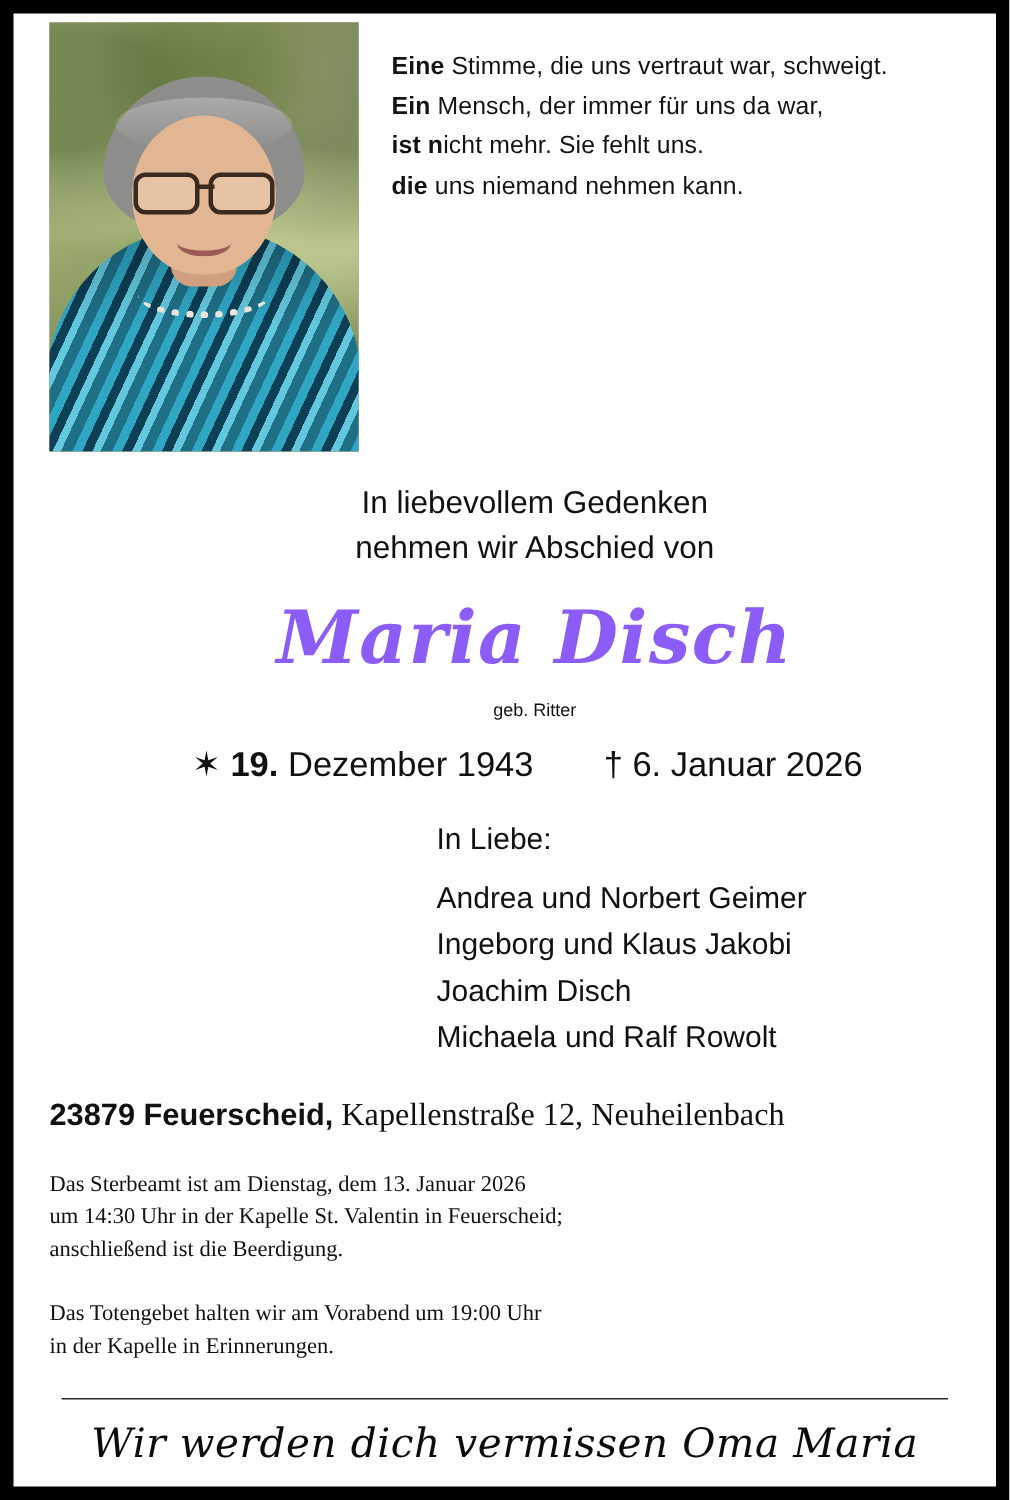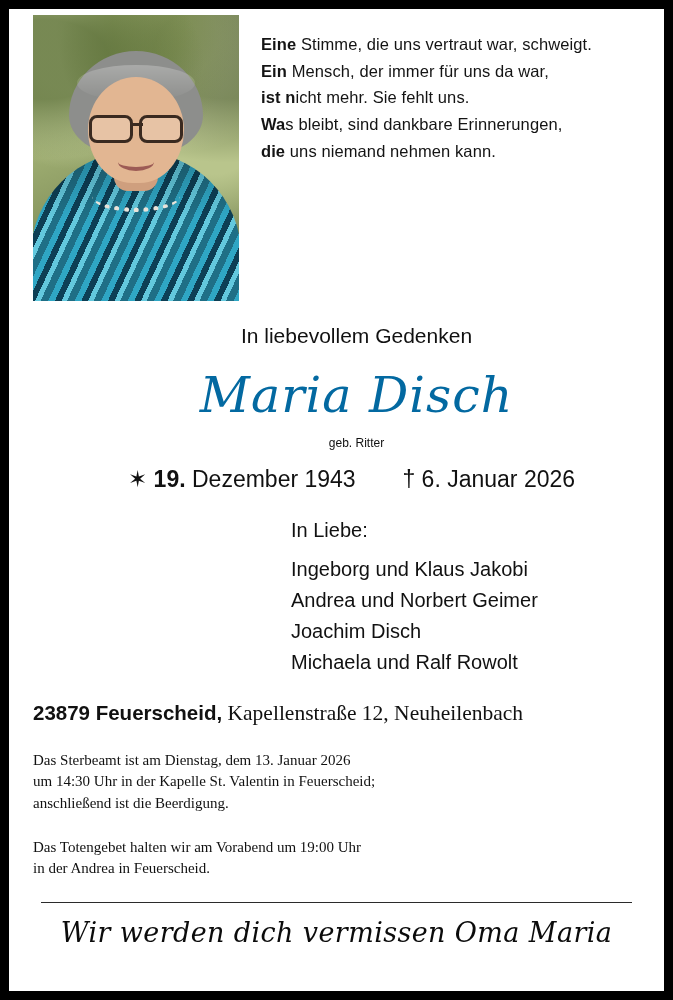--- a/index.html
+++ b/index.html
@@ -194,23 +194,23 @@
     padding-left: 40px;
   }
   .name {
     text-align: center;
     font-size: 49px;
     line-height: 1;
     margin-top: 20px;
     padding-left: 40px;
     font-family: "DejaVu Serif", serif;
     font-style: italic;
-    font-weight: 400;
+    font-weight: 700;
     letter-spacing: 1px;
-    color: #0369a1;
+    color: #8b5cf6;
   }
   .geb {
     text-align: center;
     font-family: "Liberation Sans", sans-serif;
     font-size: 12px;
     margin-top: 16px;
     padding-left: 40px;
   }
   .dates {
     text-align: center;
@@ -300,66 +300,66 @@
           <div class="bridge"></div>
         </div>
         <div class="smile"></div>
         <div class="necklace"></div>
       </div>
 
       <div class="verse">
         <div class="ln"><b>Eine</b><span> Stimme, die uns vertraut war, schweigt.</span></div>
         <div class="ln"><b>Ein</b><span> Mensch, der immer für uns da war,</span></div>
         <div class="ln"><b>ist n</b><span>icht mehr. Sie fehlt uns.</span></div>
-        <div class="ln"><b>Wa</b><span>s bleibt, sind dankbare Erinnerungen,</span></div>
         <div class="ln"><b>die</b><span> uns niemand nehmen kann.</span></div>
       </div>
     </div>
 
     <div class="gedenken">
       <div>In liebevollem Gedenken</div>
+      <div>nehmen wir Abschied von</div>
     </div>
 
     <div class="name">Maria Disch</div>
 
     <div class="geb">geb. Ritter</div>
 
     <div class="dates">
       <span>✶</span>
       <span class="b">19.</span>
       <span>Dezember 1943</span>
       <span class="gap"></span>
       <span>†</span>
       <span>6. Januar 2026</span>
     </div>
 
     <div class="inliebe-wrap">
       <div class="inliebe">In Liebe:</div>
       <div class="family">
+        <div>Andrea und Norbert Geimer</div>
         <div>Ingeborg und Klaus Jakobi</div>
-        <div>Andrea und Norbert Geimer</div>
         <div>Joachim Disch</div>
         <div>Michaela und Ralf Rowolt</div>
       </div>
     </div>
 
     <div class="details">
       <div class="addr">
         <span class="bold">23879 Feuerscheid,</span><span> Kapellenstraße 12, Neuheilenbach</span>
       </div>
 
       <div class="para">
         <span class="ln">Das Sterbeamt ist am Dienstag, dem 13. Januar 2026</span>
         <span class="ln">um 14:30 Uhr in der Kapelle St. Valentin in Feuerscheid;</span>
         <span class="ln">anschließend ist die Beerdigung.</span>
       </div>
 
       <div class="para">
         <span class="ln">Das Totengebet halten wir am Vorabend um 19:00 Uhr</span>
-        <span class="ln">in der Andrea in Feuerscheid.</span>
+        <span class="ln">in der Kapelle in Erinnerungen.</span>
       </div>
     </div>
 
     <div class="divider"></div>
 
     <div class="closing">
       <div class="script">Wir werden dich vermissen Oma Maria</div>
 
     </div>
 

